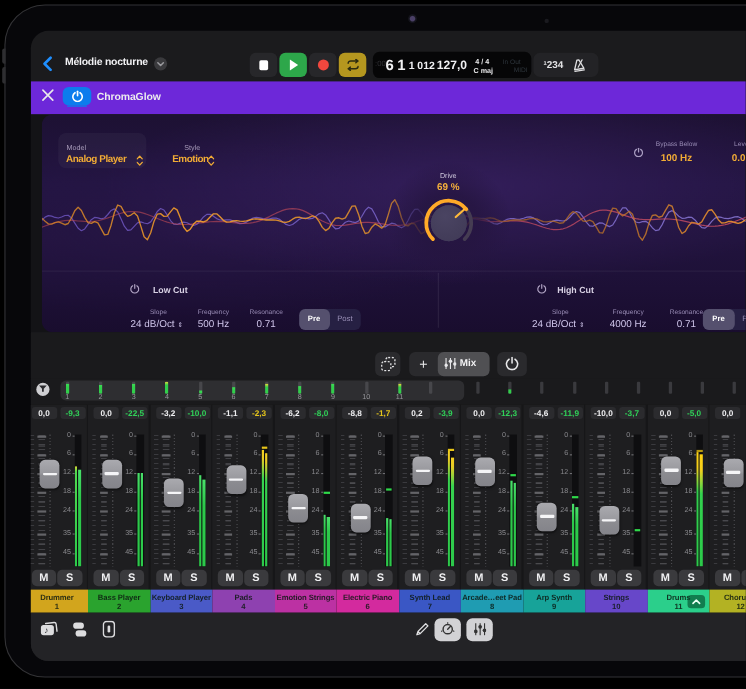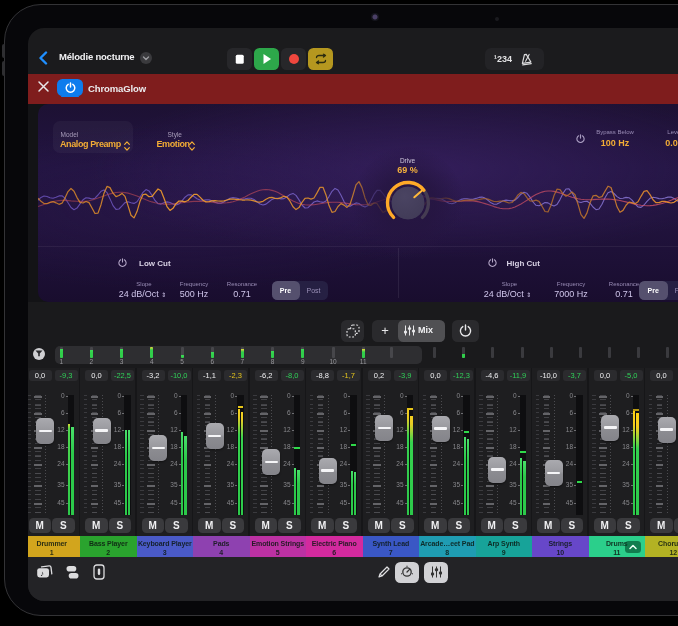--- a/index.html
+++ b/index.html
@@ -20,21 +20,21 @@
 #tbar { left:0; top:16px; width:100%; height:30px; }
 #back { position:absolute; left:10px; top:7px; }
 #songname { position:absolute; left:31px; top:7px; font-size:9.5px; font-weight:bold; color:#f2f2f4; letter-spacing:-0.2px;}
 #dd { position:absolute; left:112px; top:7.5px; width:12px; height:12px; border-radius:50%; background:#3a3a3d; }
 #dd svg { position:absolute; left:2px; top:2px; }
 .tpb { position:absolute; top:4px; height:22px; width:25px; border-radius:5.5px; background:#27272a; }
 .tpb > div { position:absolute; left:50%; top:50%; transform:translate(-50%,-50%); }
 #lcd { position:absolute; left:311px; top:3px; width:144px; height:24px; background:#060607; border-radius:6px; color:#f0f0f2;}
 #mchip { position:absolute; left:457px; top:4px; width:59px; height:22px; background:#232326; border-radius:6px; }
 
-#phead { left:0; top:46px; width:100%; height:30px; background:#7f1d1d; }
+#phead { left:0; top:46px; width:100%; height:30px; background:#6d28d9; }
 #pwrbtn { position:absolute; left:29px; top:5px; width:26px; height:16.5px; border-radius:5.5px; background:#0d7ced; }
 #pwrline { position:absolute; left:33px; top:21.6px; width:18px; height:1.7px; background:#0d7ced; border-radius:1px; }
 #closex { position:absolute; left:9px; top:6px; }
 #pname { position:absolute; left:60px; top:9px; font-size:9.5px; font-weight:bold; color:#ececee; letter-spacing:-0.1px; }
 
 
 #panelbg { left:0; top:76px; width:100%; height:198px; background:#131316; }
 #panel { left:9.5px; top:76px; width:640.5px; height:198px; border-radius:10px 0 0 10px; overflow:hidden;
   background:
    radial-gradient(52% 45% at 60% 33%, rgba(62,36,106,0.6) 0%, rgba(62,36,106,0) 100%),
@@ -66,21 +66,21 @@
 #ovc { position:absolute; left:27px; top:1.5px; width:367px; height:18.5px; background:#2e2e31; border-radius:5px; }
 .mm { position:absolute; top:2.5px; width:3px; height:11.5px; background:#47474b; border-radius:1px; overflow:hidden; }
 .mmo { background:#3a3a3e; }
 .mmf { position:absolute; bottom:0; left:0; width:100%; }
 .mml { position:absolute; top:13.5px; width:16px; text-align:center; font-size:6.5px; color:#97979b; }
 #filter { position:absolute; left:4.5px; top:3.5px; width:12px; height:12px; border-radius:50%; background:#cfcfd2; }
 
 #strips { left:0; top:340px; width:100%; height:168px; background:#161618; }
 .strip { position:absolute; top:0; width:55px; height:168px; background:#1e1e20; }
 .strip > div { position:absolute; }
-.chip { top:2px; width:23px; height:11px; background:#2b2b2e; border-radius:3px; text-align:center; font-size:7.5px; line-height:11.5px; font-weight:normal; }
+.chip { top:2px; width:23px; height:11px; background:#2b2b2e; border-radius:3px; text-align:center; font-size:7.5px; line-height:11.5px; font-weight:bold; }
 
 .cv { color:#f0f0f2; } .cg { color:#30d158; } .cy { color:#e5c51b; }
 .tka { left:3.5px; top:27px; width:3.5px; height:118px;
   background:repeating-linear-gradient(to bottom,#3a3a3e 0 1px,transparent 1px 4.32px); }
 .tkb { left:11.5px; top:27px; width:5.5px; height:118px;
   background:repeating-linear-gradient(to bottom,#424246 0 1px,transparent 1px 4.32px); }
 .grv { left:21.5px; top:27px; width:1px; height:120px;
   background:repeating-linear-gradient(to bottom,#4c4c50 0 1px,transparent 1px 3px); }
 .maj { left:10.5px; width:7.5px; height:1.5px; background:#646468; }
 .mid { left:11.5px; width:5.5px; height:1px; background:#4c4c50; }
@@ -138,20 +138,30 @@
  <div class="tpb" style="left:253px">
         <div style="width:10px;height:10px;background:#f0473e;border-radius:50%"></div>
       </div>
  <div class="tpb" style="left:280px;background:#b5971f">
         <div>
           <svg width="14" height="11" viewBox="0 0 14 11">
    <path d="M2.5 4 C2.5 2.6 3.6 2 5 2 L11 2 M9.5 0.5 L11.5 2 L9.5 3.5 M11.5 7 C11.5 8.4 10.4 9 9 9 L3 9 M4.5 7.5 L2.5 9 L4.5 10.5" fill="none" stroke="#2c2c10" stroke-width="1.3" stroke-linecap="round" stroke-linejoin="round"></path>
           </svg>
         </div>
       </div>
+ <div id="lcd">
+   <span style="position:absolute;left:2px;top:8px;font-size:7px;color:#303034">:00</span>
+   <span style="position:absolute;left:11.5px;top:4.8px;font-size:13.5px;font-weight:bold;letter-spacing:-0.3px">6 1</span>
+   <span style="position:absolute;left:32.5px;top:7.5px;font-size:9.5px;font-weight:bold">1 012</span>
+   <span style="position:absolute;left:58px;top:6.5px;font-size:11px;font-weight:bold">127,0</span>
+   <span style="position:absolute;left:93px;top:6px;font-size:6.5px;font-weight:bold;color:#e8e8ea">4 / 4</span>
+   <span style="position:absolute;left:91.5px;top:13.5px;font-size:6.5px;font-weight:bold;color:#e8e8ea">C maj</span>
+   <span style="position:absolute;left:118px;top:7px;font-size:6px;color:#2e353c">In  Out</span>
+   <span style="position:absolute;left:128px;top:14px;font-size:6px;color:#2e353c">MIDI</span>
+ </div>
  <div id="mchip">
    <span style="position:absolute;left:9px;top:6px;font-size:9px;font-weight:bold;color:#e2e2e4">¹234</span>
    <svg style="position:absolute;left:34px;top:4px" width="15" height="15" viewBox="0 0 15 15">
      <g transform="rotate(-9 7.5 8)">
        <path d="M6.3 2.4 L8.1 2.4 L11.5 10.7 L2.9 10.7 Z" fill="none" stroke="#dcdcde" stroke-width="1.2" stroke-linejoin="round"></path>
        <path d="M6.4 9 L11 2.9" stroke="#dcdcde" stroke-width="1.1" stroke-linecap="round"></path>
        <path d="M3 12.3 L11.6 12.3" stroke="#dcdcde" stroke-width="1.2" stroke-linecap="round"></path>
      </g>
    </svg>
  </div>
@@ -196,21 +206,21 @@
  <stop offset="1" stop-color="#e0566a" stop-opacity="0.8"></stop>
 </linearGradient>
 </defs>
         <path d="M0,32.3 L3,29.4 L6,28.0 L9,28.5 L12,29.7 L15,30.2 L18,29.3 L21,27.9 L24,27.7 L27,30.1 L30,34.8 L33,39.5 L36,41.7 L39,40.1 L42,35.9 L45,31.7 L48,29.7 L51,30.1 L54,31.0 L57,30.2 L60,27.0 L63,23.3 L66,21.9 L69,24.6 L72,30.9 L75,37.6 L78,41.4 L81,41.0 L84,37.8 L87,34.6 L90,33.7 L93,34.7 L96,35.4 L99,33.7 L102,29.3 L105,24.3 L108,21.6 L111,22.9 L114,27.4 L117,32.5 L120,35.7 L123,36.1 L126,34.8 L129,33.9 L132,34.5 L135,36.0 L138,37.0 L141,35.9 L144,32.9 L147,29.2 L150,26.9 L153,26.8 L156,28.5 L159,30.7 L162,32.0 L165,32.2 L168,31.8 L171,31.9 L174,32.8 L177,34.2 L180,35.3 L183,35.2 L186,33.9 L189,31.9 L192,30.2 L195,29.6 L198,30.0 L201,30.8 L204,31.2 L207,30.9 L210,30.3 L213,30.2 L216,31.4 L219,33.7 L222,36.0 L225,37.0 L228,36.1 L231,33.8 L234,31.4 L237,30.2 L240,30.3 L243,30.9 L246,30.6 L249,28.7 L252,26.4 L255,25.4 L258,27.4 L261,31.9 L264,37.0 L267,40.0 L270,39.7 L273,36.9 L276,34.0 L279,32.9 L282,33.7 L285,34.4 L288,32.9 L291,28.6 L294,23.3 L297,20.4 L300,21.9 L303,27.2 L306,33.6 L309,37.8 L312,38.3 L315,36.5 L318,34.9 L321,35.5 L324,37.7 L327,39.1 L330,37.5 L333,32.5 L336,26.4 L339,22.4 L342,22.2 L345,25.6 L348,29.9 L351,32.7 L354,33.2 L357,32.4 L360,32.3 L363,34.0 L366,36.7 L369,38.6 L372,38.1 L375,35.1 L378,31.2 L381,28.3 L384,27.6 L387,28.6 L390,30.2 L393,31.0 L396,30.8 L399,30.4 L402,30.5 L405,31.8 L408,33.7 L411,35.3 L414,35.7 L417,34.7 L420,32.9 L423,31.4 L426,30.7 L429,30.8 L432,31.3 L435,31.2 L438,30.4 L441,29.4 L444,29.1 L447,30.1 L450,32.3 L453,34.8 L456,36.3 L459,36.1 L462,34.5 L465,32.8 L468,32.1 L471,32.5 L474,32.9 L477,32.1 L480,29.5 L483,26.2 L486,24.3 L489,25.3 L492,29.1 L495,34.0 L498,37.3 L501,37.7 L504,36.2 L507,34.6 L510,34.9 L513,36.7 L516,38.0 L519,36.5 L522,31.6 L525,25.4 L528,21.0 L531,20.9 L534,24.8 L537,30.2 L540,33.8 L543,34.5 L546,33.5 L549,33.2 L552,35.2 L555,39.0 L558,41.7 L561,41.0 L564,36.2 L567,29.8 L570,24.8 L573,23.5 L576,25.5 L579,28.6 L582,30.5 L585,30.3 L588,29.4 L591,29.7 L594,32.2 L597,35.9 L600,38.9 L603,39.4 L606,37.0 L609,33.3 L612,30.3 L615,29.2 L618,29.7 L621,30.6 L624,30.7 L627,30.0 L630,29.1 L633,29.0 L636,30.4 L639,32.6 L642,34.7" fill="none" stroke="url(#wpu)" stroke-width="1.1" stroke-opacity="1.0" stroke-linejoin="round"></path>
         <path d="M0,38.6 L3,37.5 L6,36.4 L9,35.4 L12,34.4 L15,33.6 L18,33.0 L21,32.6 L24,32.4 L27,32.4 L30,32.6 L33,32.9 L36,33.1 L39,33.3 L42,33.4 L45,33.4 L48,33.1 L51,32.7 L54,32.0 L57,31.1 L60,30.1 L63,29.0 L66,27.9 L69,26.8 L72,25.9 L75,25.1 L78,24.5 L81,24.3 L84,24.3 L87,24.6 L90,25.1 L93,26.0 L96,27.0 L99,28.1 L102,29.3 L105,30.6 L108,31.8 L111,32.9 L114,33.9 L117,34.7 L120,35.3 L123,35.8 L126,36.1 L129,36.1 L132,36.1 L135,35.9 L138,35.5 L141,35.1 L144,34.7 L147,34.3 L150,34.0 L153,33.6 L156,33.4 L159,33.3 L162,33.4 L165,33.5 L168,33.7 L171,34.0 L174,34.3 L177,34.6 L180,34.9 L183,35.0 L186,35.0 L189,34.8 L192,34.4 L195,33.7 L198,32.8 L201,31.7 L204,30.3 L207,28.9 L210,27.3 L213,25.8 L216,24.5 L219,23.3 L222,22.3 L225,21.8 L228,21.6 L231,21.8 L234,22.4 L237,23.3 L240,24.6 L243,26.2 L246,27.9 L249,29.6 L252,31.3 L255,32.9 L258,34.3 L261,35.4 L264,36.3 L267,36.8 L270,37.0 L273,36.9 L276,36.7 L279,36.2 L282,35.7 L285,35.2 L288,34.8 L291,34.4 L294,34.2 L297,34.2 L300,34.3 L303,34.6 L306,35.0 L309,35.4 L312,35.9 L315,36.3 L318,36.6 L321,36.8 L324,36.8 L327,36.7 L330,36.3 L333,35.7 L336,35.0 L339,34.0 L342,33.0 L345,32.0 L348,30.9 L351,29.8 L354,28.8 L357,28.0 L360,27.3 L363,26.7 L366,26.4 L369,26.2 L372,26.3 L375,26.5 L378,27.0 L381,27.5 L384,28.2 L387,29.0 L390,29.8 L393,30.6 L396,31.4 L399,32.1 L402,32.6 L405,33.1 L408,33.4 L411,33.5 L414,33.5 L417,33.4 L420,33.3 L423,33.1 L426,32.9 L429,32.8 L432,32.9 L435,33.0 L438,33.4 L441,33.9 L444,34.7 L447,35.6 L450,36.5 L453,37.6 L456,38.6 L459,39.5 L462,40.2 L465,40.7 L468,40.8 L471,40.6 L474,40.0 L477,39.0 L480,37.6 L483,36.0 L486,34.1 L489,32.2 L492,30.2 L495,28.3 L498,26.6 L501,25.2 L504,24.1 L507,23.3 L510,23.0 L513,23.0 L516,23.4 L519,24.1 L522,24.9 L525,26.0 L528,27.1 L531,28.2 L534,29.2 L537,30.0 L540,30.7 L543,31.2 L546,31.5 L549,31.7 L552,31.7 L555,31.6 L558,31.4 L561,31.2 L564,31.1 L567,31.0 L570,31.1 L573,31.3 L576,31.6 L579,32.0 L582,32.5 L585,33.2 L588,33.9 L591,34.7 L594,35.4 L597,36.1 L600,36.7 L603,37.2 L606,37.5 L609,37.7 L612,37.6 L615,37.4 L618,36.9 L621,36.3 L624,35.5 L627,34.5 L630,33.4 L633,32.2 L636,31.1 L639,29.9 L642,28.9" fill="none" stroke="url(#wre)" stroke-width="1.1" stroke-opacity="1.0" stroke-linejoin="round"></path>
         <path d="M0,30.3 L3,33.2 L6,35.5 L9,35.7 L12,34.4 L15,33.7 L18,34.8 L21,36.3 L24,35.2 L27,30.1 L30,23.6 L33,20.5 L36,23.3 L39,29.6 L42,34.4 L45,35.0 L48,33.5 L51,34.6 L54,40.0 L57,45.5 L60,45.1 L63,36.7 L66,25.2 L69,18.4 L72,19.6 L75,25.2 L78,28.7 L81,27.5 L84,25.4 L87,28.4 L90,37.6 L93,47.2 L96,49.9 L99,43.6 L102,33.3 L105,26.6 L108,26.2 L111,28.7 L114,28.5 L117,24.6 L120,21.0 L123,22.8 L126,30.2 L129,38.6 L132,42.4 L135,40.3 L138,35.7 L141,33.0 L144,33.1 L147,33.8 L150,32.5 L153,29.2 L156,26.4 L159,26.4 L162,29.1 L165,32.3 L168,33.9 L171,33.7 L174,32.9 L177,32.6 L180,33.0 L183,33.2 L186,32.8 L189,32.0 L192,31.2 L195,31.0 L198,31.3 L201,31.7 L204,32.0 L207,32.0 L210,31.9 L213,32.1 L216,32.8 L219,33.8 L222,34.2 L225,33.3 L228,31.3 L231,29.7 L234,29.4 L237,30.3 L240,30.7 L243,29.6 L246,28.3 L249,29.1 L252,33.2 L255,38.7 L258,41.6 L261,39.6 L264,34.4 L267,30.4 L270,30.0 L273,31.2 L276,30.0 L279,24.9 L282,19.4 L285,19.3 L288,26.9 L291,37.6 L294,44.3 L297,43.5 L300,38.5 L303,35.6 L306,37.1 L309,39.4 L312,36.5 L315,27.1 L318,16.9 L321,13.6 L324,19.6 L327,29.9 L330,36.8 L333,37.3 L336,35.0 L339,35.5 L342,40.2 L345,44.5 L348,42.9 L351,34.7 L354,25.1 L357,20.5 L360,22.5 L363,27.5 L366,30.5 L369,30.2 L372,29.3 L375,31.0 L378,35.3 L381,39.1 L384,39.4 L387,36.1 L390,31.9 L393,29.7 L396,29.8 L399,30.8 L402,31.1 L405,30.4 L408,30.0 L411,30.6 L414,31.9 L417,33.1 L420,33.4 L423,33.0 L426,32.4 L429,32.0 L432,32.0 L435,32.1 L438,32.0 L441,31.5 L444,30.8 L447,30.5 L450,31.1 L453,32.3 L456,33.5 L459,33.7 L462,33.2 L465,33.0 L468,33.9 L471,35.0 L474,34.5 L477,31.3 L480,26.9 L483,24.4 L486,25.7 L489,29.7 L492,32.9 L495,33.2 L498,32.2 L501,33.4 L504,38.2 L507,43.5 L510,43.9 L513,37.3 L516,27.6 L519,21.2 L522,21.6 L525,25.9 L528,28.3 L531,26.5 L534,24.0 L537,26.8 L540,36.2 L543,46.6 L546,50.4 L549,44.9 L552,34.8 L555,27.9 L558,27.3 L561,29.5 L564,28.6 L567,23.2 L570,18.2 L573,19.5 L576,28.3 L579,38.8 L582,44.3 L585,42.4 L588,37.2 L591,34.1 L594,34.6 L597,35.8 L600,33.7 L603,28.3 L606,23.4 L609,22.7 L612,26.6 L615,31.7 L618,34.7 L621,34.6 L624,33.4 L627,33.3 L630,34.3 L633,35.0 L636,34.3 L639,32.3 L642,30.5" fill="none" stroke="url(#wor)" stroke-width="1.25" stroke-opacity="1.0" stroke-linejoin="round"></path>
       </svg>
  <div id="knobdim"></div>
  <div id="modelbox"></div>
  <div class="plab" style="left:23px;top:26.5px">Model</div>
- <div class="pval" style="left:22.5px;top:34.5px">Analog Preamp</div>
+ <div class="pval" style="left:22.5px;top:34.5px">Analog Player</div>
  <svg class="ud" style="left:86px;top:37px" width="6" height="10" viewBox="0 0 6 10">
         <path d="M0.7 3.4 L3 0.9 L5.3 3.4 M0.7 6.6 L3 9.1 L5.3 6.6" fill="none" stroke="#f2ac35" stroke-width="1.2" stroke-linecap="round" stroke-linejoin="round"></path>
       </svg>
  <div class="plab" style="left:130px;top:26.5px">Style</div>
  <div class="pval" style="left:119px;top:34.5px">Emotion</div>
  <svg class="ud" style="left:151px;top:37px" width="6" height="10" viewBox="0 0 6 10">
         <path d="M0.7 3.4 L3 0.9 L5.3 3.4 M0.7 6.6 L3 9.1 L5.3 6.6" fill="none" stroke="#f2ac35" stroke-width="1.2" stroke-linecap="round" stroke-linejoin="round"></path>
       </svg>
  <svg style="left:538px;top:30px" width="9" height="9" viewBox="0 0 11 11">
    <path d="M5.5 1 L5.5 5" stroke="#a89cc0" stroke-width="1.4" stroke-linecap="round"></path>
@@ -257,21 +267,21 @@
       </div>
 
  <svg class="pwr" style="left:450px;top:154px" width="9" height="9" viewBox="0 0 11 11">
    <path d="M5.5 1 L5.5 5" stroke="#b3a6c6" stroke-width="1.3" stroke-linecap="round"></path>
    <path d="M3.2 2.2 A4.4 4.4 0 1 0 7.8 2.2" fill="none" stroke="#b3a6c6" stroke-width="1.3" stroke-linecap="round"></path>
       </svg>
  <div style="left:469px;top:154.5px" class="cutlab">High Cut</div>
  <div class="slab" style="left:471.9px;top:176.5px">Slope</div>
  <div class="sval" style="left:470px;top:184.5px">24 dB/Oct <span style="font-size:6px">⇕</span></div>
  <div class="slab" style="left:533.5px;top:176.5px">Frequency</div>
- <div class="sval" style="left:533.5px;top:184.5px">7000 Hz</div>
+ <div class="sval" style="left:533.5px;top:184.5px">4000 Hz</div>
  <div class="slab" style="left:586.5px;top:176.5px">Resonance</div>
  <div class="sval" style="left:586.5px;top:184.5px">0.71</div>
  <div class="prepost" style="left:601.5px;width:57px">
         <div class="sel">Pre</div>
         <div>Post</div>
       </div>
 </div>
 
 <div id="mixbar">
  <div class="mxb" style="left:313px;width:23px">

